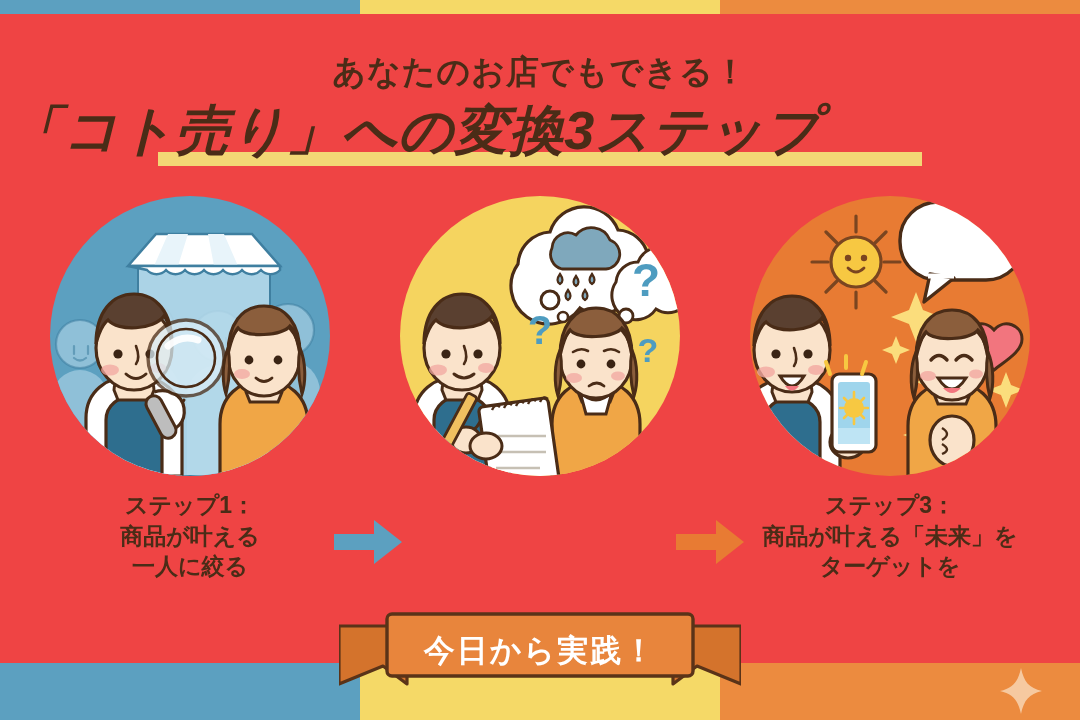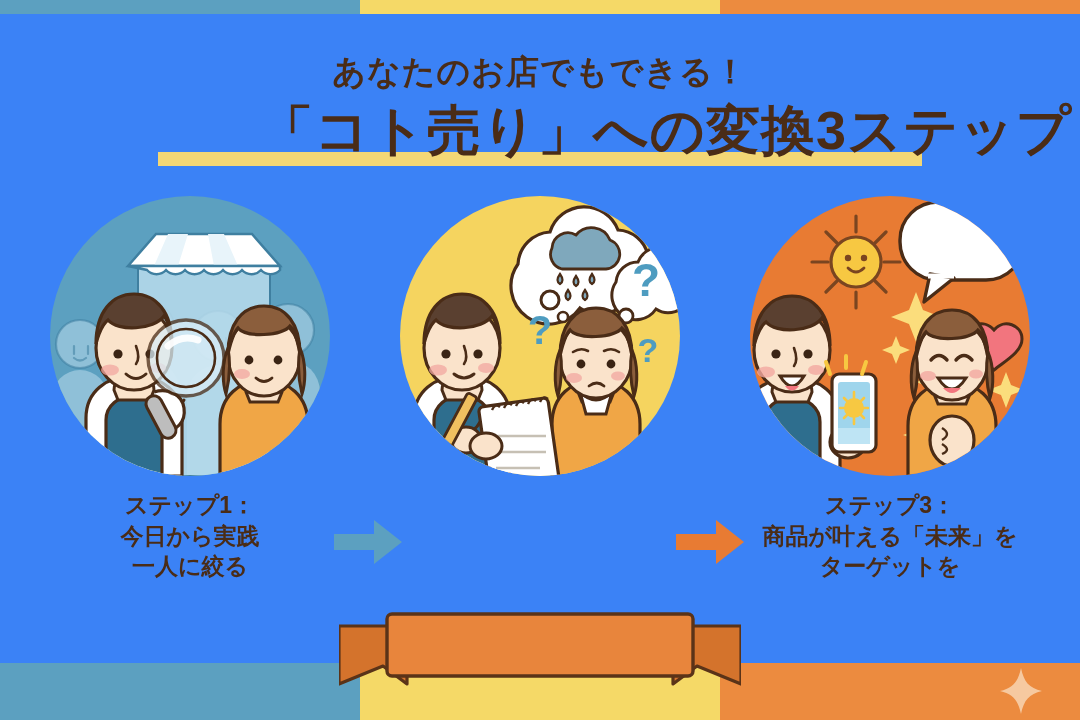--- a/index.html
+++ b/index.html
@@ -10,21 +10,21 @@
     width: 1080px;
     height: 720px;
     overflow: hidden;
     background: #F9F3E3;
     font-family: "Liberation Sans", "DejaVu Sans", sans-serif;
   }
   #poster {
     position: relative;
     width: 1080px;
     height: 720px;
-    background: #3b82f6;
+    background: #ef4444;
     overflow: hidden;
   }
 
   
   .bar {
     position: absolute;
     left: 0;
     width: 1080px;
     display: flex;
   }
@@ -53,21 +53,22 @@
     font-size: 33px;
     font-weight: bold;
     color: #4A2C17;
     letter-spacing: 1px;
   }
   .title-wrap {
     position: absolute;
     left: 0;
     top: 100px;
     width: 1080px;
-    text-align: right;
+    text-align: left;
+    font-style: italic;
   }
   .title {
     position: relative;
     display: inline-block;
     font-size: 54px;
     font-weight: bold;
     color: #4A2C17;
     letter-spacing: 1px;
     line-height: 1.12;
     padding: 0 8px;
@@ -241,21 +242,21 @@
 
           <g>
             <rect x="103" y="198" width="16" height="46" rx="8" transform="rotate(-28 111 221)" fill="#BDBDBD" stroke="#4A2C17" stroke-width="3"></rect>
             <circle cx="136" cy="162" r="38" fill="#D8EDF6" opacity=".75" stroke="#4A2C17" stroke-width="3.4"></circle>
             <circle cx="136" cy="162" r="29" fill="none" stroke="#4A2C17" stroke-width="2.6"></circle>
             <path d="M118 150q14-12 30-6" stroke="#FFFFFF" stroke-width="7" fill="none" stroke-linecap="round" opacity=".9"></path>
           </g>
         </svg>
       </div>
       <div class="caption">ステップ1：
-今日から実践
+商品が叶える
 一人に絞る</div>
     </div>
 
     <div class="step step-2">
       <div class="circle c2">
         <svg width="280" height="280" viewBox="0 0 280 280">
 
           <g>
             <path d="M118 68a34 34 0 0132-32 36 36 0 0168-2 32 32 0 0114 60 34 34 0 01-52 18 34 34 0 01-62-44z" fill="#FFFFFF" stroke="#4A2C17" stroke-width="3.2"></path>
             <circle cx="150" cy="104" r="9" fill="#FFFFFF" stroke="#4A2C17" stroke-width="3"></circle>
@@ -436,15 +437,16 @@
       <path d="M21 0c3 14 8 20 21 23-13 3-18 9-21 23-3-14-8-20-21-23 13-3 18-9 21-23z" fill="#F6C9A0"></path>
     </svg>
   </div>
 
   <div class="ribbon">
     <svg width="402" height="76" viewBox="0 0 402 76">
       <path d="M0 14h68v58L44 54 0 72z" fill="#D4732C" stroke="#5A3318" stroke-width="3.2" stroke-linejoin="round"></path>
       <path d="M402 14h-68v58l24-18 44 18z" fill="#D4732C" stroke="#5A3318" stroke-width="3.2" stroke-linejoin="round"></path>
       <rect x="48" y="2" width="306" height="62" rx="5" fill="#E8853C" stroke="#5A3318" stroke-width="3.4"></rect>
     </svg>
+    <div class="ribbon-text">今日から実践！</div>
   </div>
 
 </div>
 
 </body></html>

